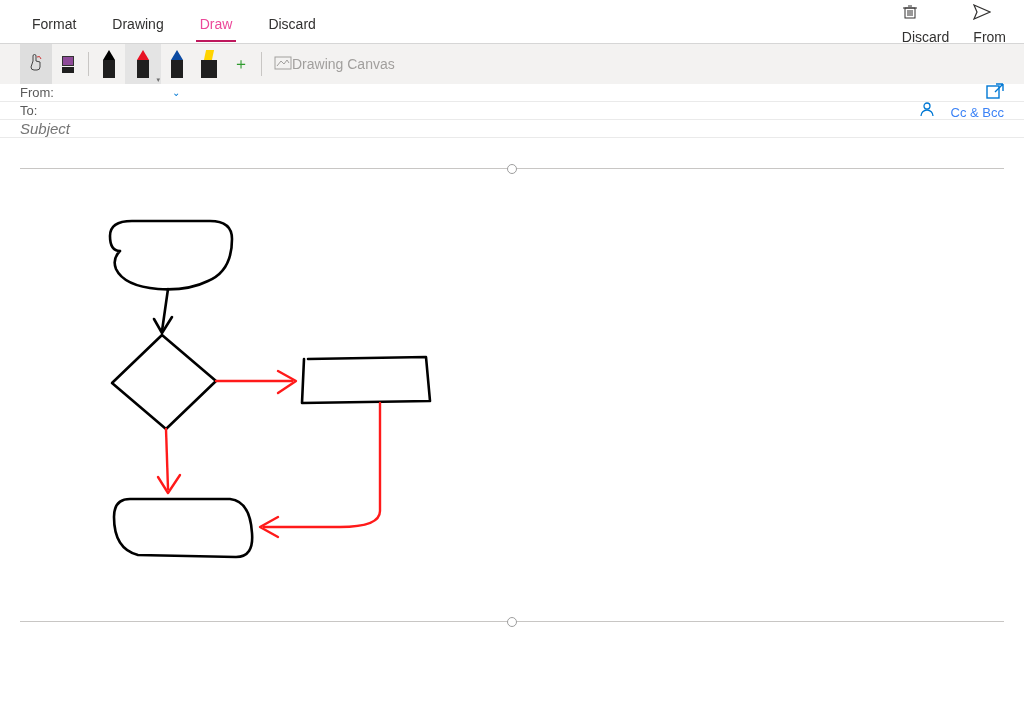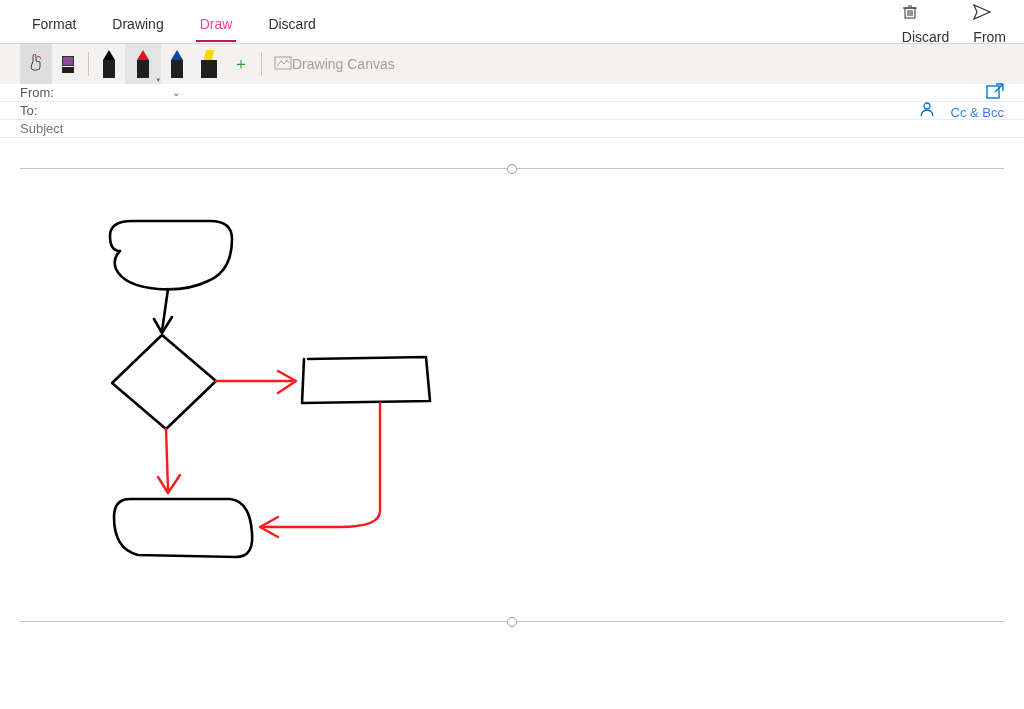--- a/index.html
+++ b/index.html
@@ -72,22 +72,23 @@
     .fields { }
     .field-row {
       display: flex;
       align-items: center;
       padding: 0 20px;
       height: 18px;
       border-bottom: 1px solid #eaeaea;
     }
     .field-label { color: #5a5a5a; font-size: 13px; width: 52px; }
     .field-row input {
-      flex: 1; border: none; outline: none; font-size: 13px;
+      flex: 1; border: none; outline: none; font-size: 15px;
       background: transparent;
+      font-style: italic;
     }
     .from-chevron { color: #0078d4; margin-left: 100px; font-size: 10px; }
     .popout { margin-left: auto; color: #0078d4; }
     .ccbcc { margin-left: auto; display: flex; align-items: flex-end; gap: 16px; color: #3b82f6; font-size: 13px; }
     .people-icon { color: #0078d4; }
     
     .body-divider {
       margin: 30px 20px 0 20px;
       height: 1px;
       background: #c8c6c4;

